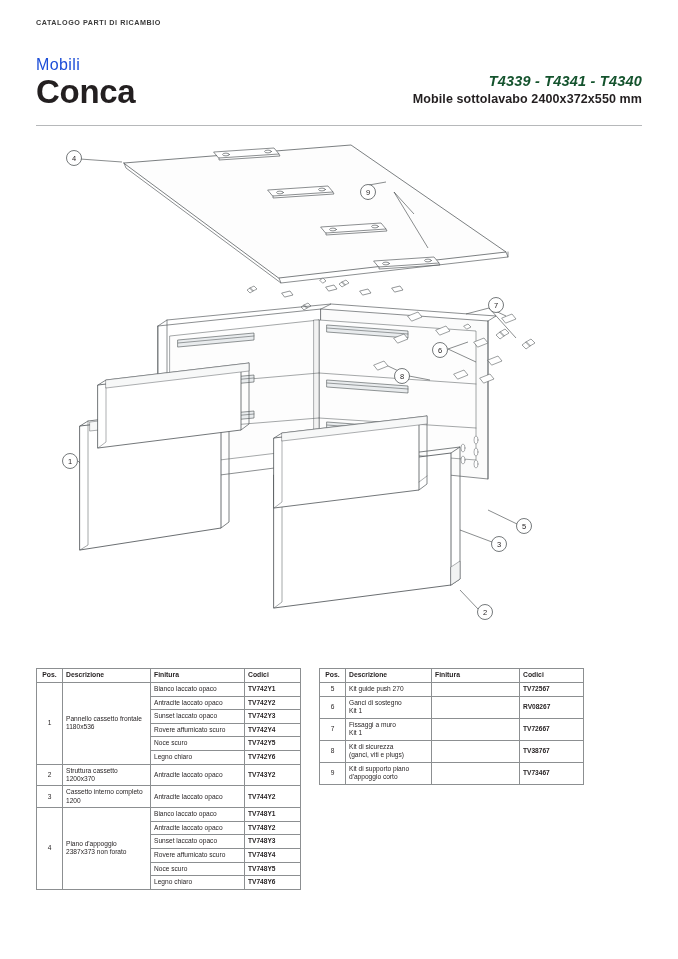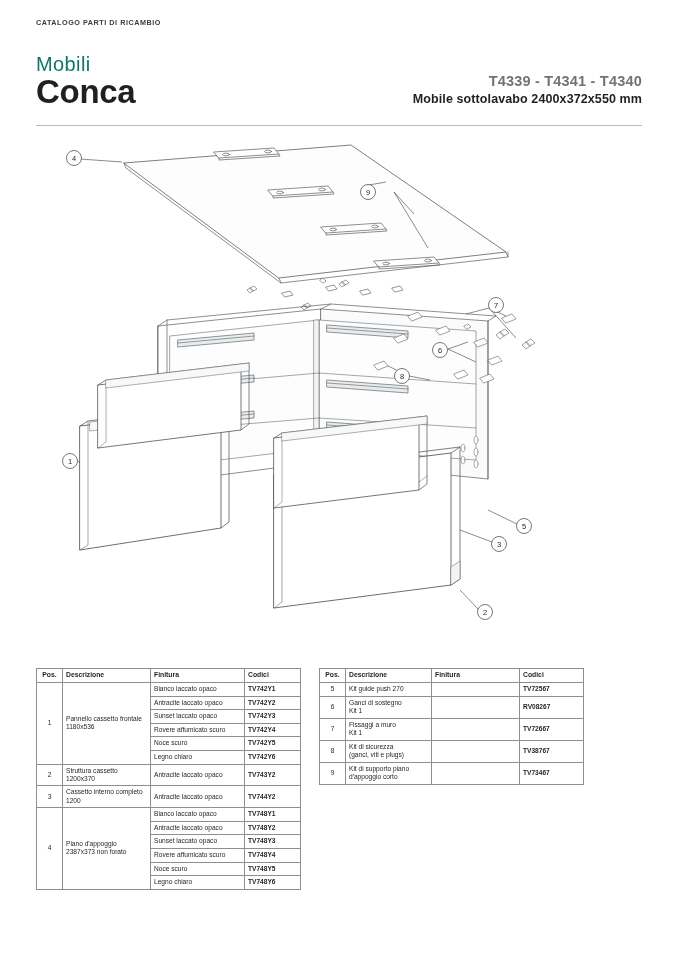--- a/index.html
+++ b/index.html
@@ -39,22 +39,22 @@
     left: 36px;
     width: 606px;
     height: 64px;
   }
   .title-left {
     position: absolute;
     left: 0;
     top: 0;
   }
   .family-label {
-    font-size: 20px;
-    color: #0f766e;
+    font-size: 16px;
+    color: #1d4ed8;
     letter-spacing: 0.4px;
     font-weight: normal;
     line-height: 17px;
   }
   .model-name {
     font-size: 33px;
     font-weight: bold;
     letter-spacing: -0.3px;
     line-height: 34px;
     margin-top: 2px;
@@ -62,23 +62,24 @@
   }
   .title-right {
     position: absolute;
     right: 0;
     top: 16px;
     text-align: right;
   }
   .codes {
     font-size: 14.5px;
     font-weight: bold;
-    color: #737373;
+    color: #14532d;
     letter-spacing: 0.2px;
     line-height: 18px;
+    font-style: italic;
   }
   .subtitle {
     font-size: 12.5px;
     font-weight: bold;
     color: #231f20;
     letter-spacing: 0.1px;
     line-height: 17px;
     margin-top: 1px;
     padding-left: 26px;
   }

